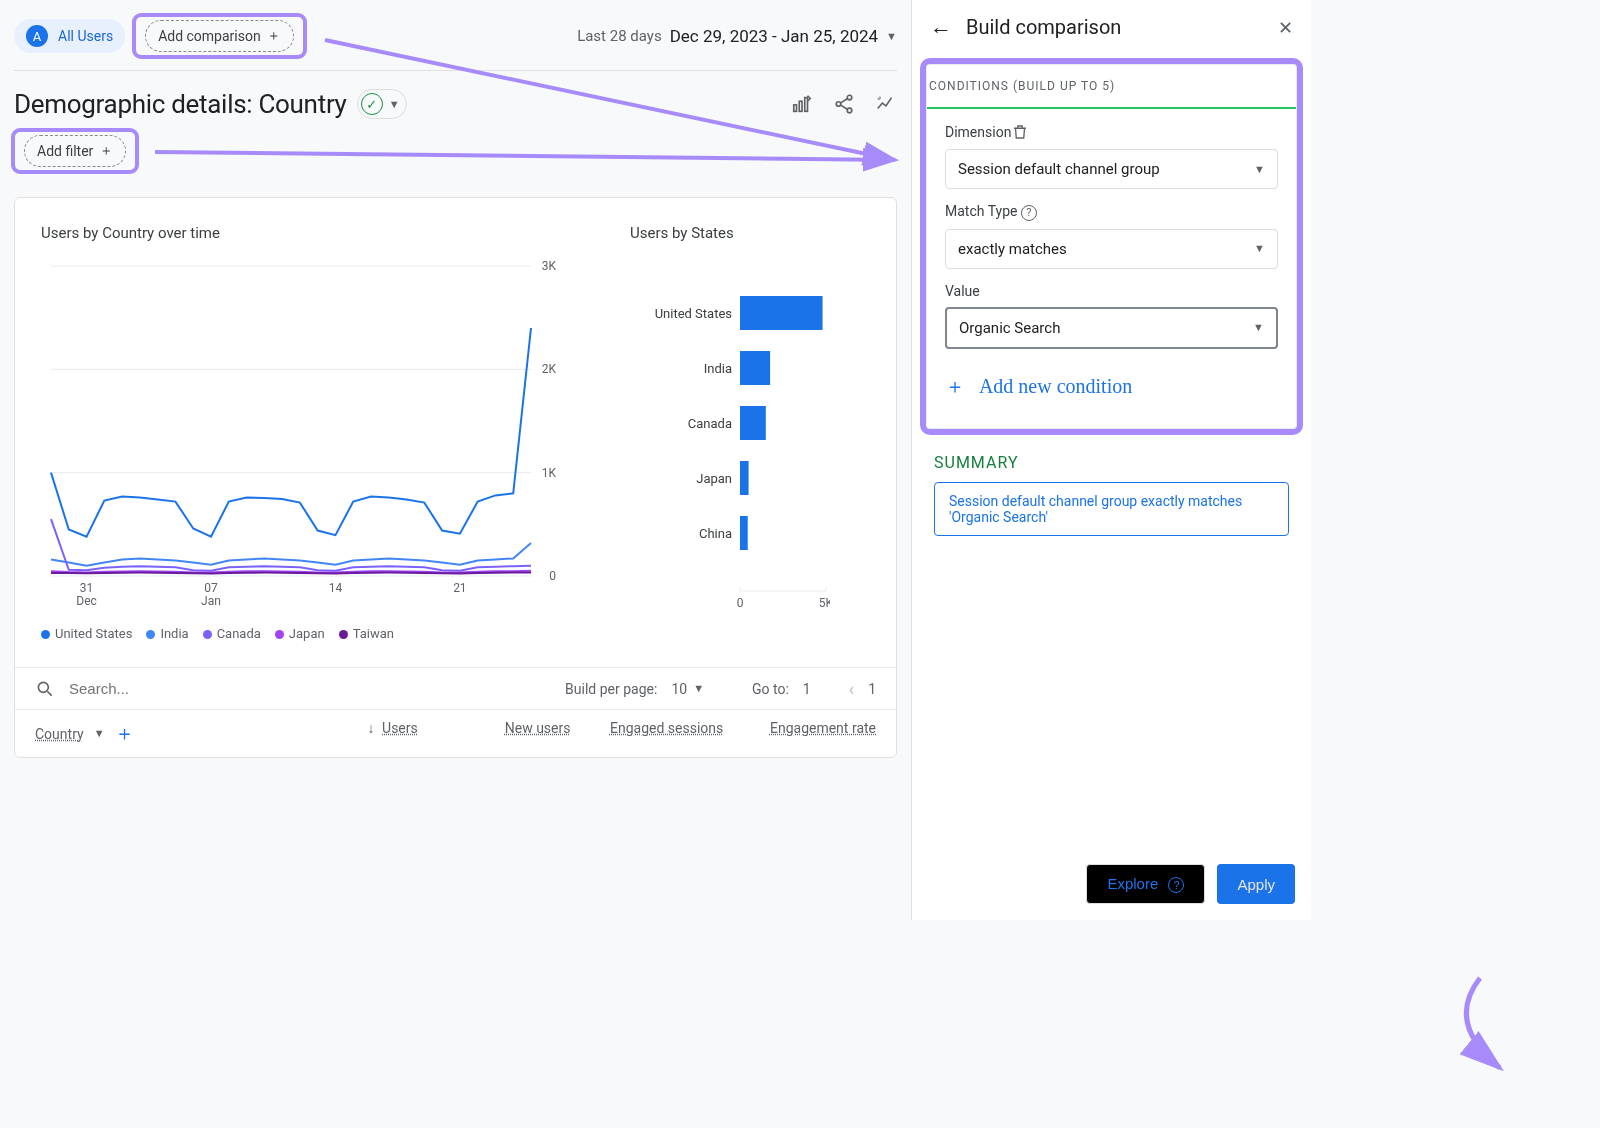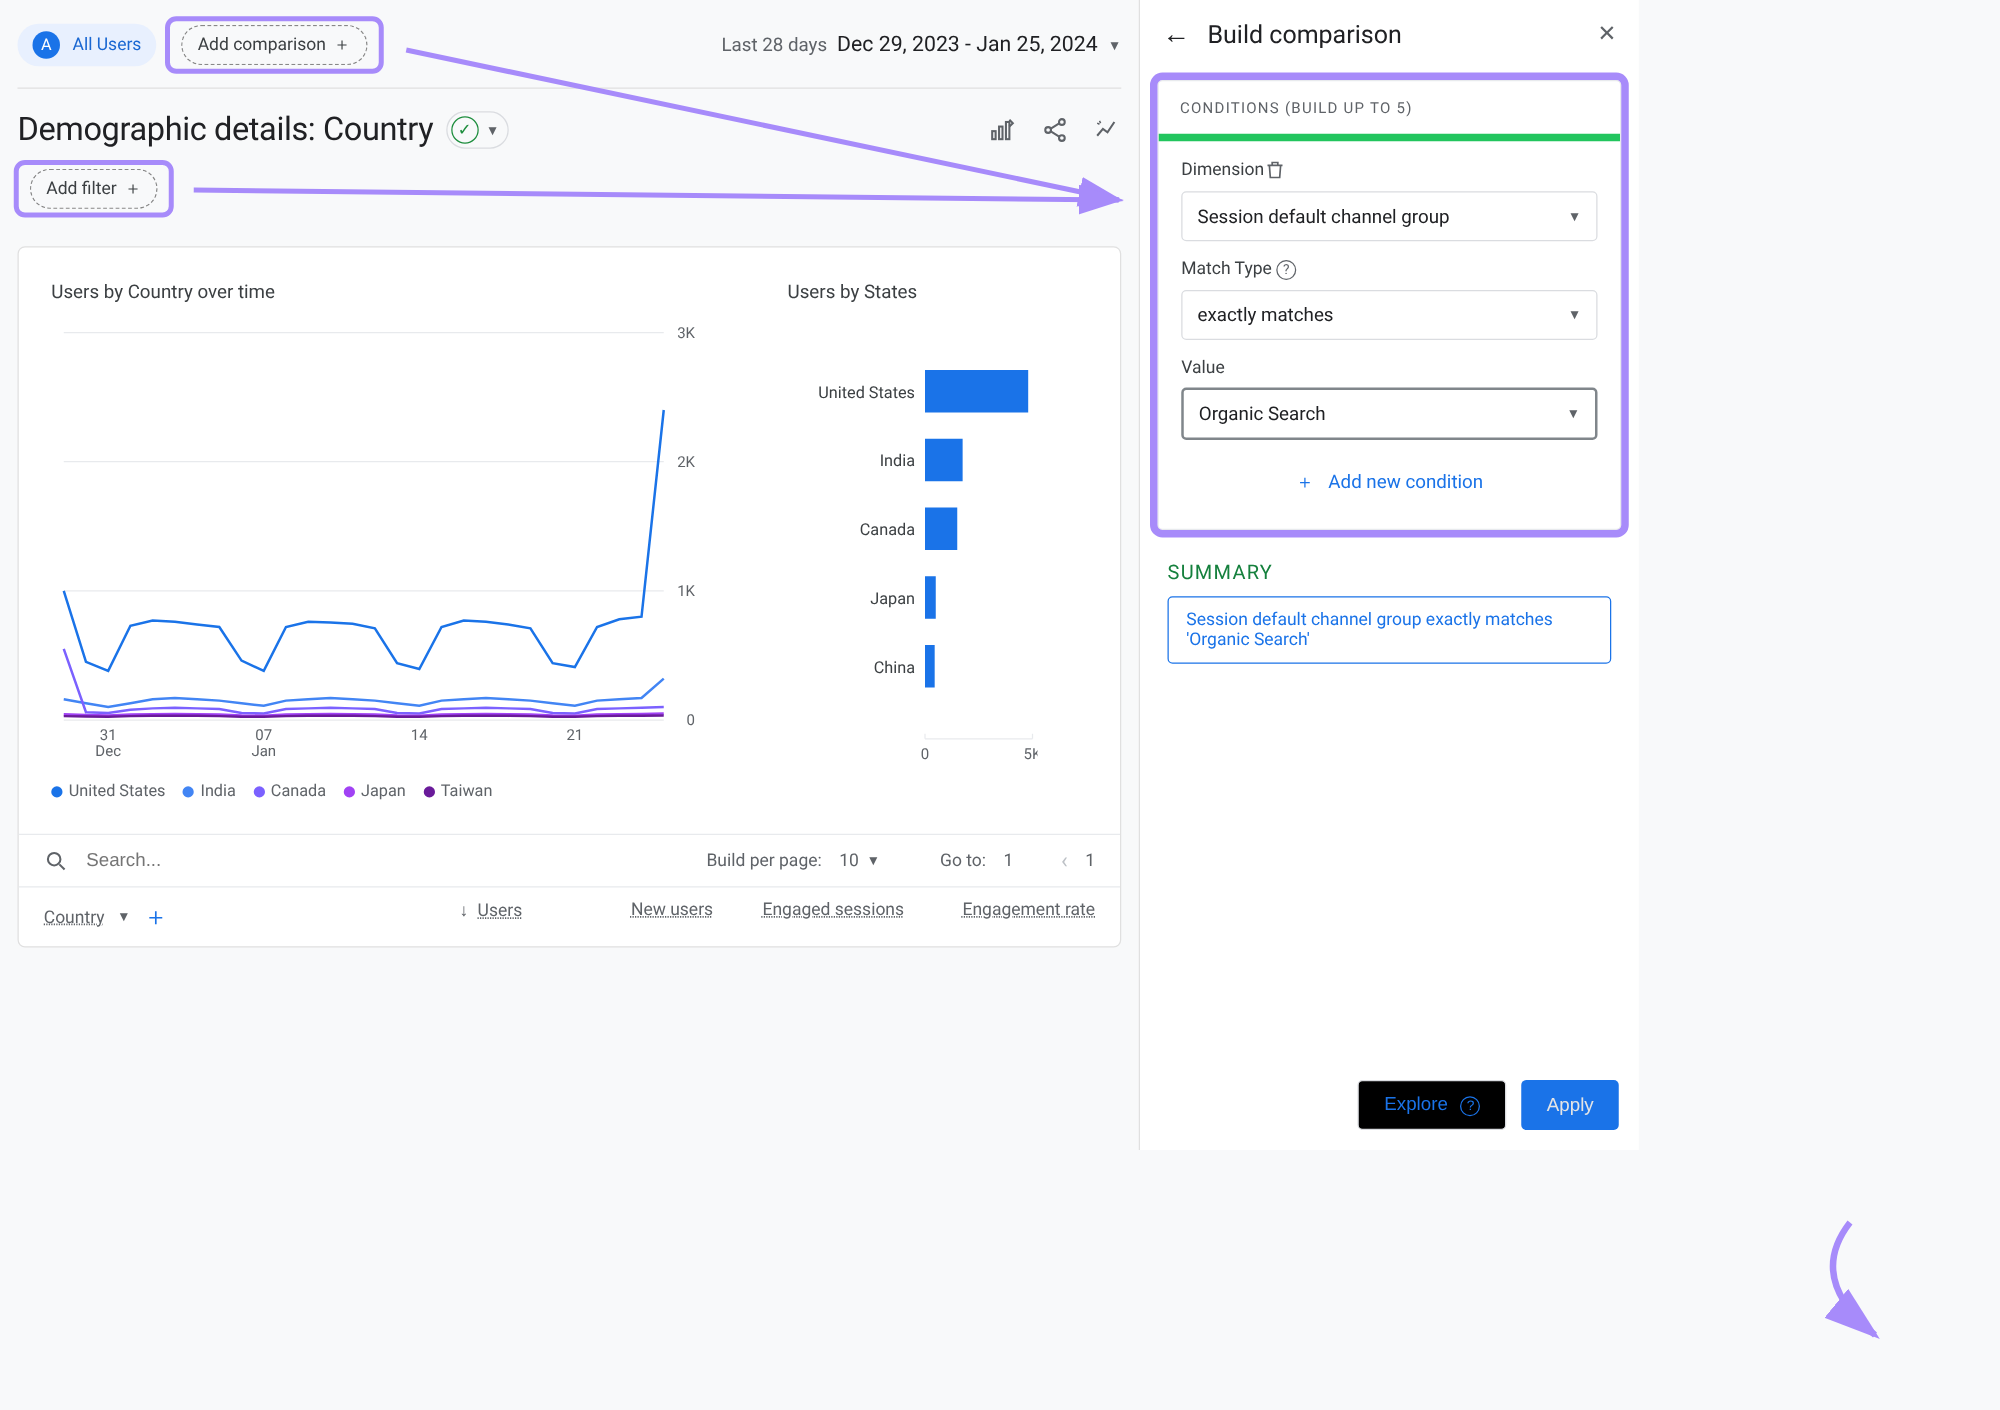--- a/index.html
+++ b/index.html
@@ -34,28 +34,28 @@
 .thead .col { text-align: right; }
 .thead .c0 { flex: 0 0 230px; text-align: left; display: flex; align-items: center; gap: 10px; }
 .thead .c1, .thead .c2, .thead .c3, .thead .c4 { flex: 1; }
 .thead .lab { text-decoration: dotted underline; }
 .plus-blue { color: #1a73e8; font-size: 20px; }
 .side { width: 400px; background: #fff; border-left: 1px solid #e0e0e0; display: flex; flex-direction: column; }
 .side-head { display: flex; align-items: center; padding: 14px 18px; gap: 14px; }
 .side-head h2 { font-size: 20px; font-weight: 400; }
 .side-head .close { margin-left: auto; cursor: pointer; color: #5f6368; font-size: 18px; }
 .cond-box { margin: 10px 14px; border: 1px solid #e8eaed; border-radius: 4px; outline: 6px solid #a78bfa; }
-.cond-head { padding: 14px 17px; font-size: 12px; letter-spacing: 1px; color: #5f6368; border-bottom: 6px solid #22c55e; }
+.cond-head { padding: 14px 2px; font-size: 12px; letter-spacing: 1px; color: #5f6368; border-bottom: 2px solid #22c55e; }
 .cond-body { padding: 14px 18px; }
 .fld-row { display: flex; align-items: center; }
 .fld-lab { font-size: 14px; color: #3c4043; }
 .sel { border: 1px solid #dadce0; border-radius: 4px; padding: 10px 12px; margin: 8px 0 14px; display: flex; align-items: center; justify-content: space-between; font-size: 15px; cursor: pointer; }
 .sel.dark { border: 2px solid #80868b; }
 .sel .arr { color: #5f6368; font-size: 11px; }
-.addcond { color: #1a73e8; text-align: center; padding: 10px 0 14px; font-size: 15px; cursor: pointer; }
+.addcond { color: #1a73e8; padding: 10px 0 14px; font-size: 20px; cursor: pointer; font-family: Liberation Serif, serif; }
 .summary-sec { padding: 14px 22px 0; }
 .summary-lab { font-size: 16px; letter-spacing: 1px; color: #15803d; margin-bottom: 10px; }
 .summary-chip { border: 1px solid #1a73e8; color: #1a73e8; border-radius: 4px; padding: 10px 14px; font-size: 14px; }
 .footer { margin-top: auto; padding: 16px; display: flex; justify-content: flex-end; gap: 12px; }
 .btn { padding: 10px 20px; border-radius: 4px; font-size: 15px; cursor: pointer; }
 .btn.ghost { border: 1px solid #dadce0; background: #000000; color: #1a73e8; }
 .btn.primary { background: #1a73e8; color: #e5e5e5; border: none; }
 .barlabel { font-size: 13px; fill: #3c4043; text-anchor: end; }
 .axislbl { font-size: 12px; fill: #5f6368; }
 .gridl { stroke: #e8eaed; stroke-width: 1; }

